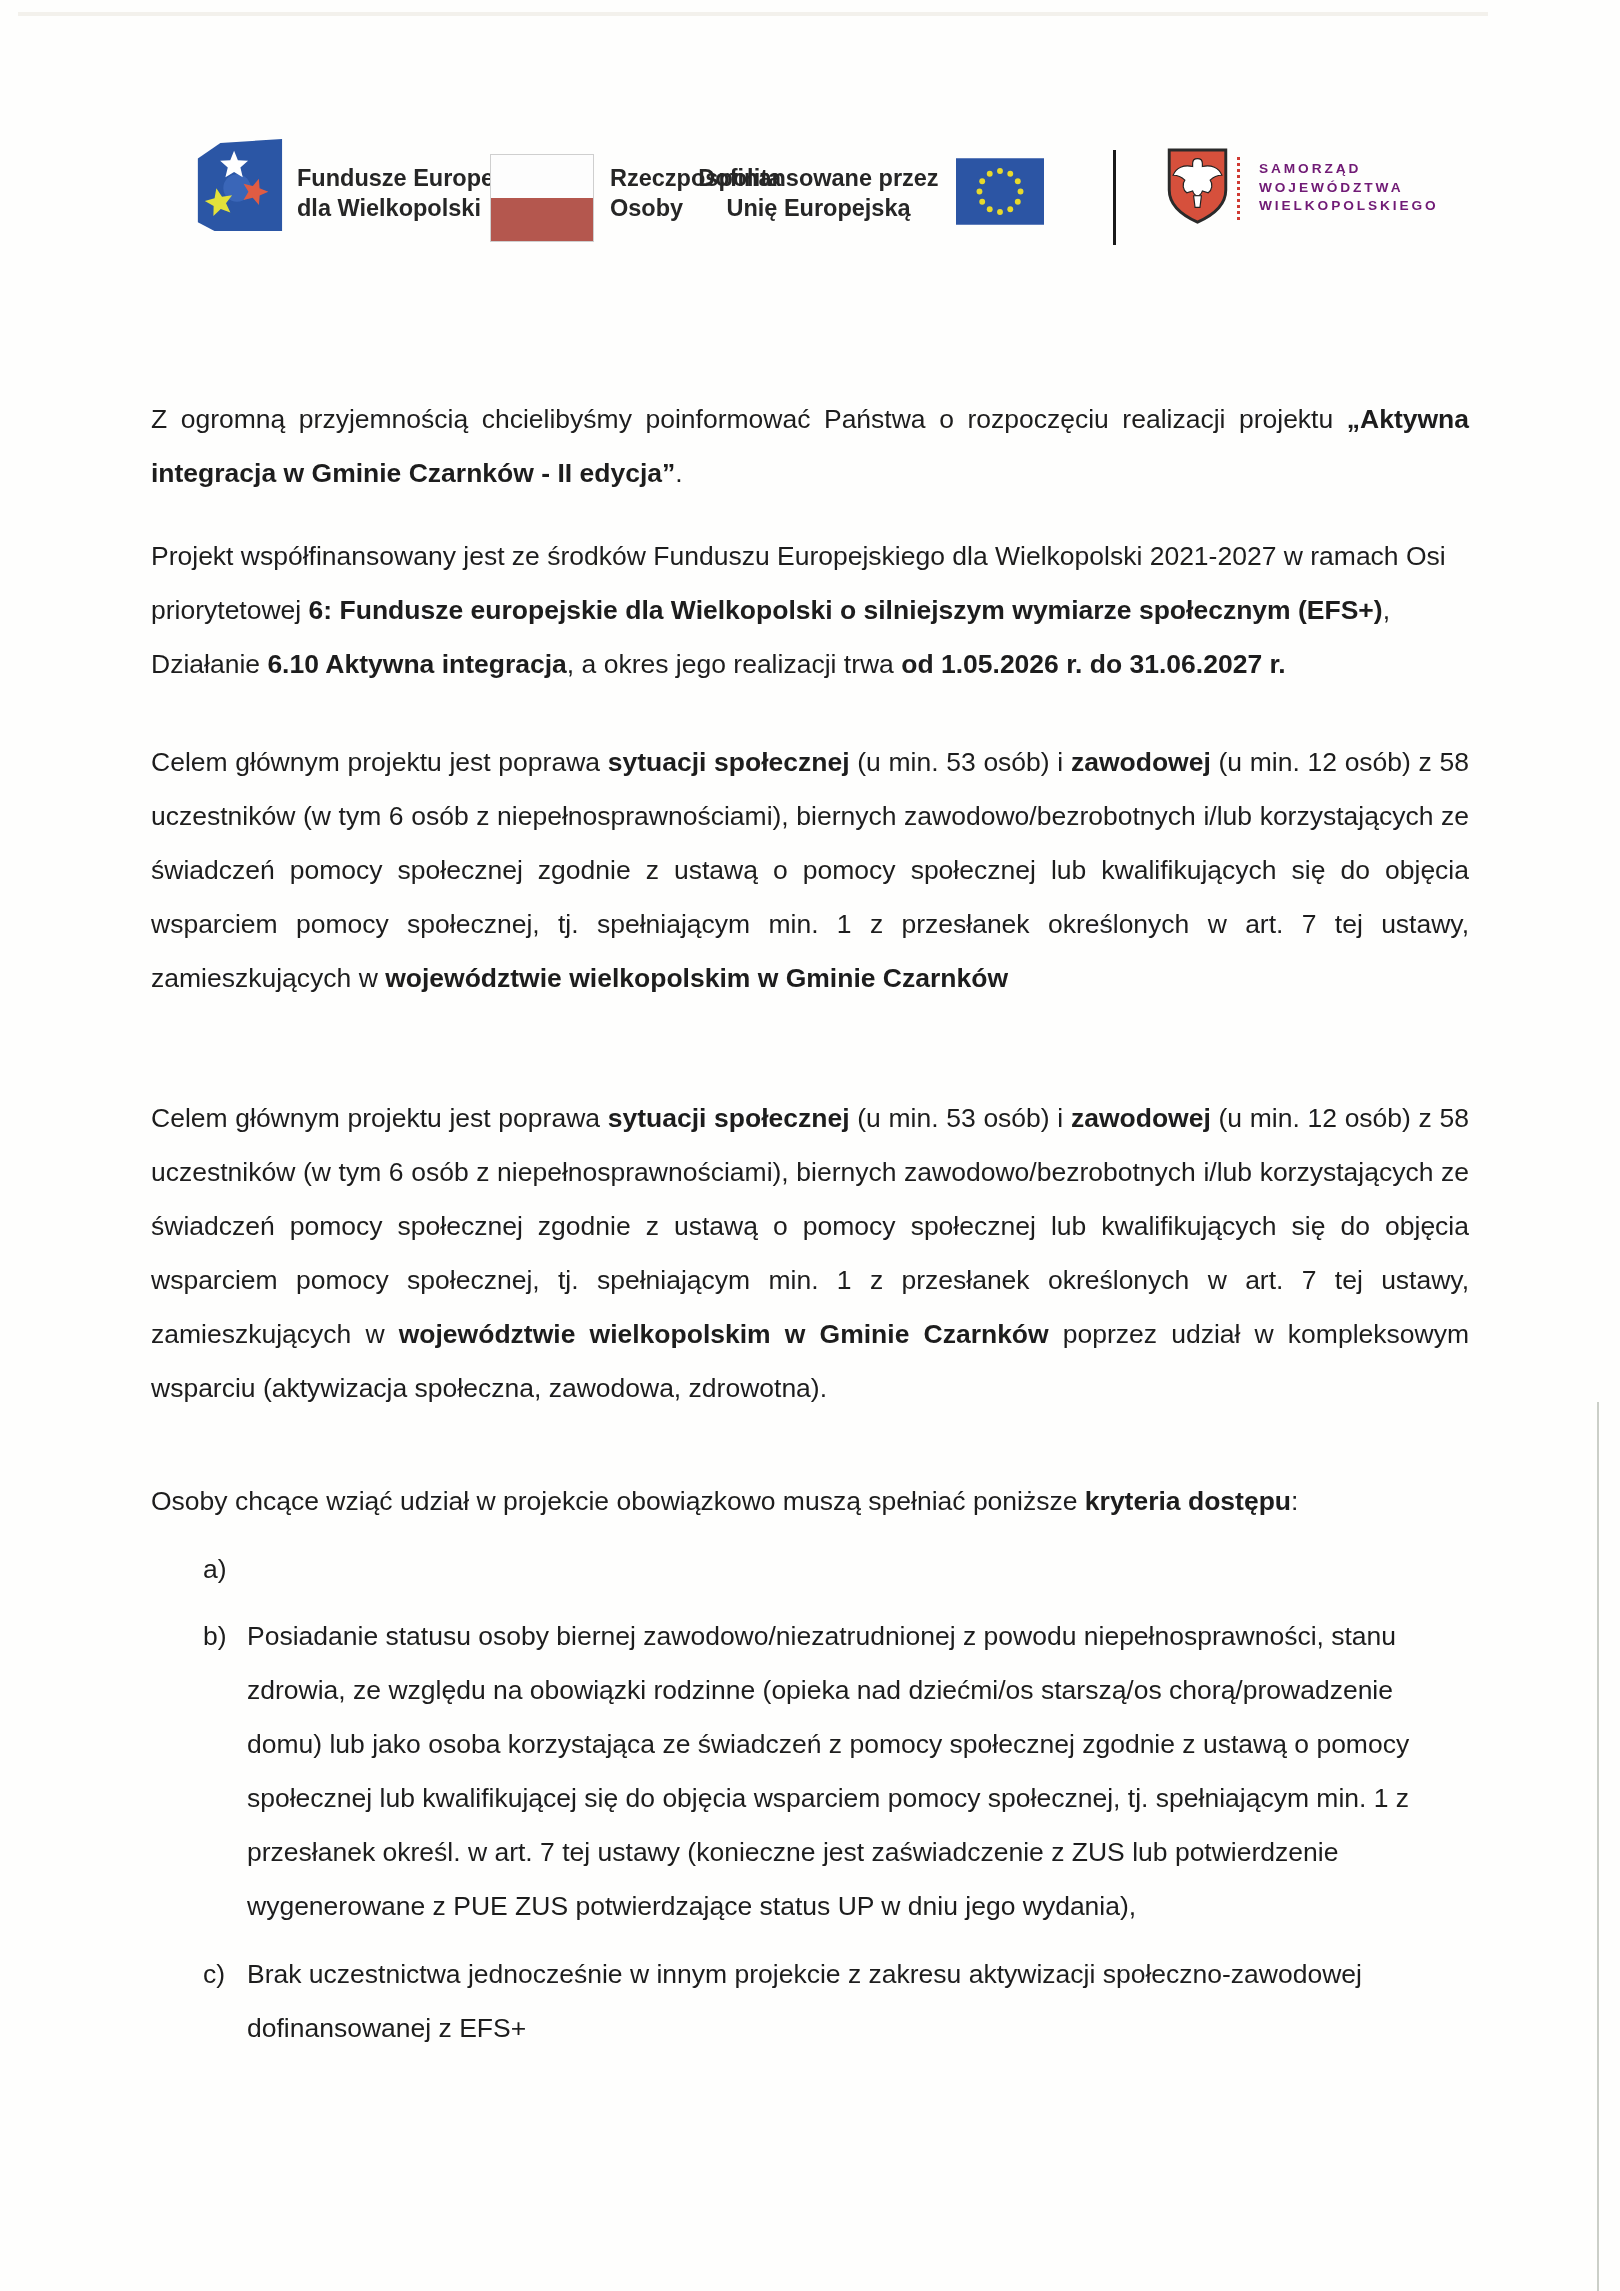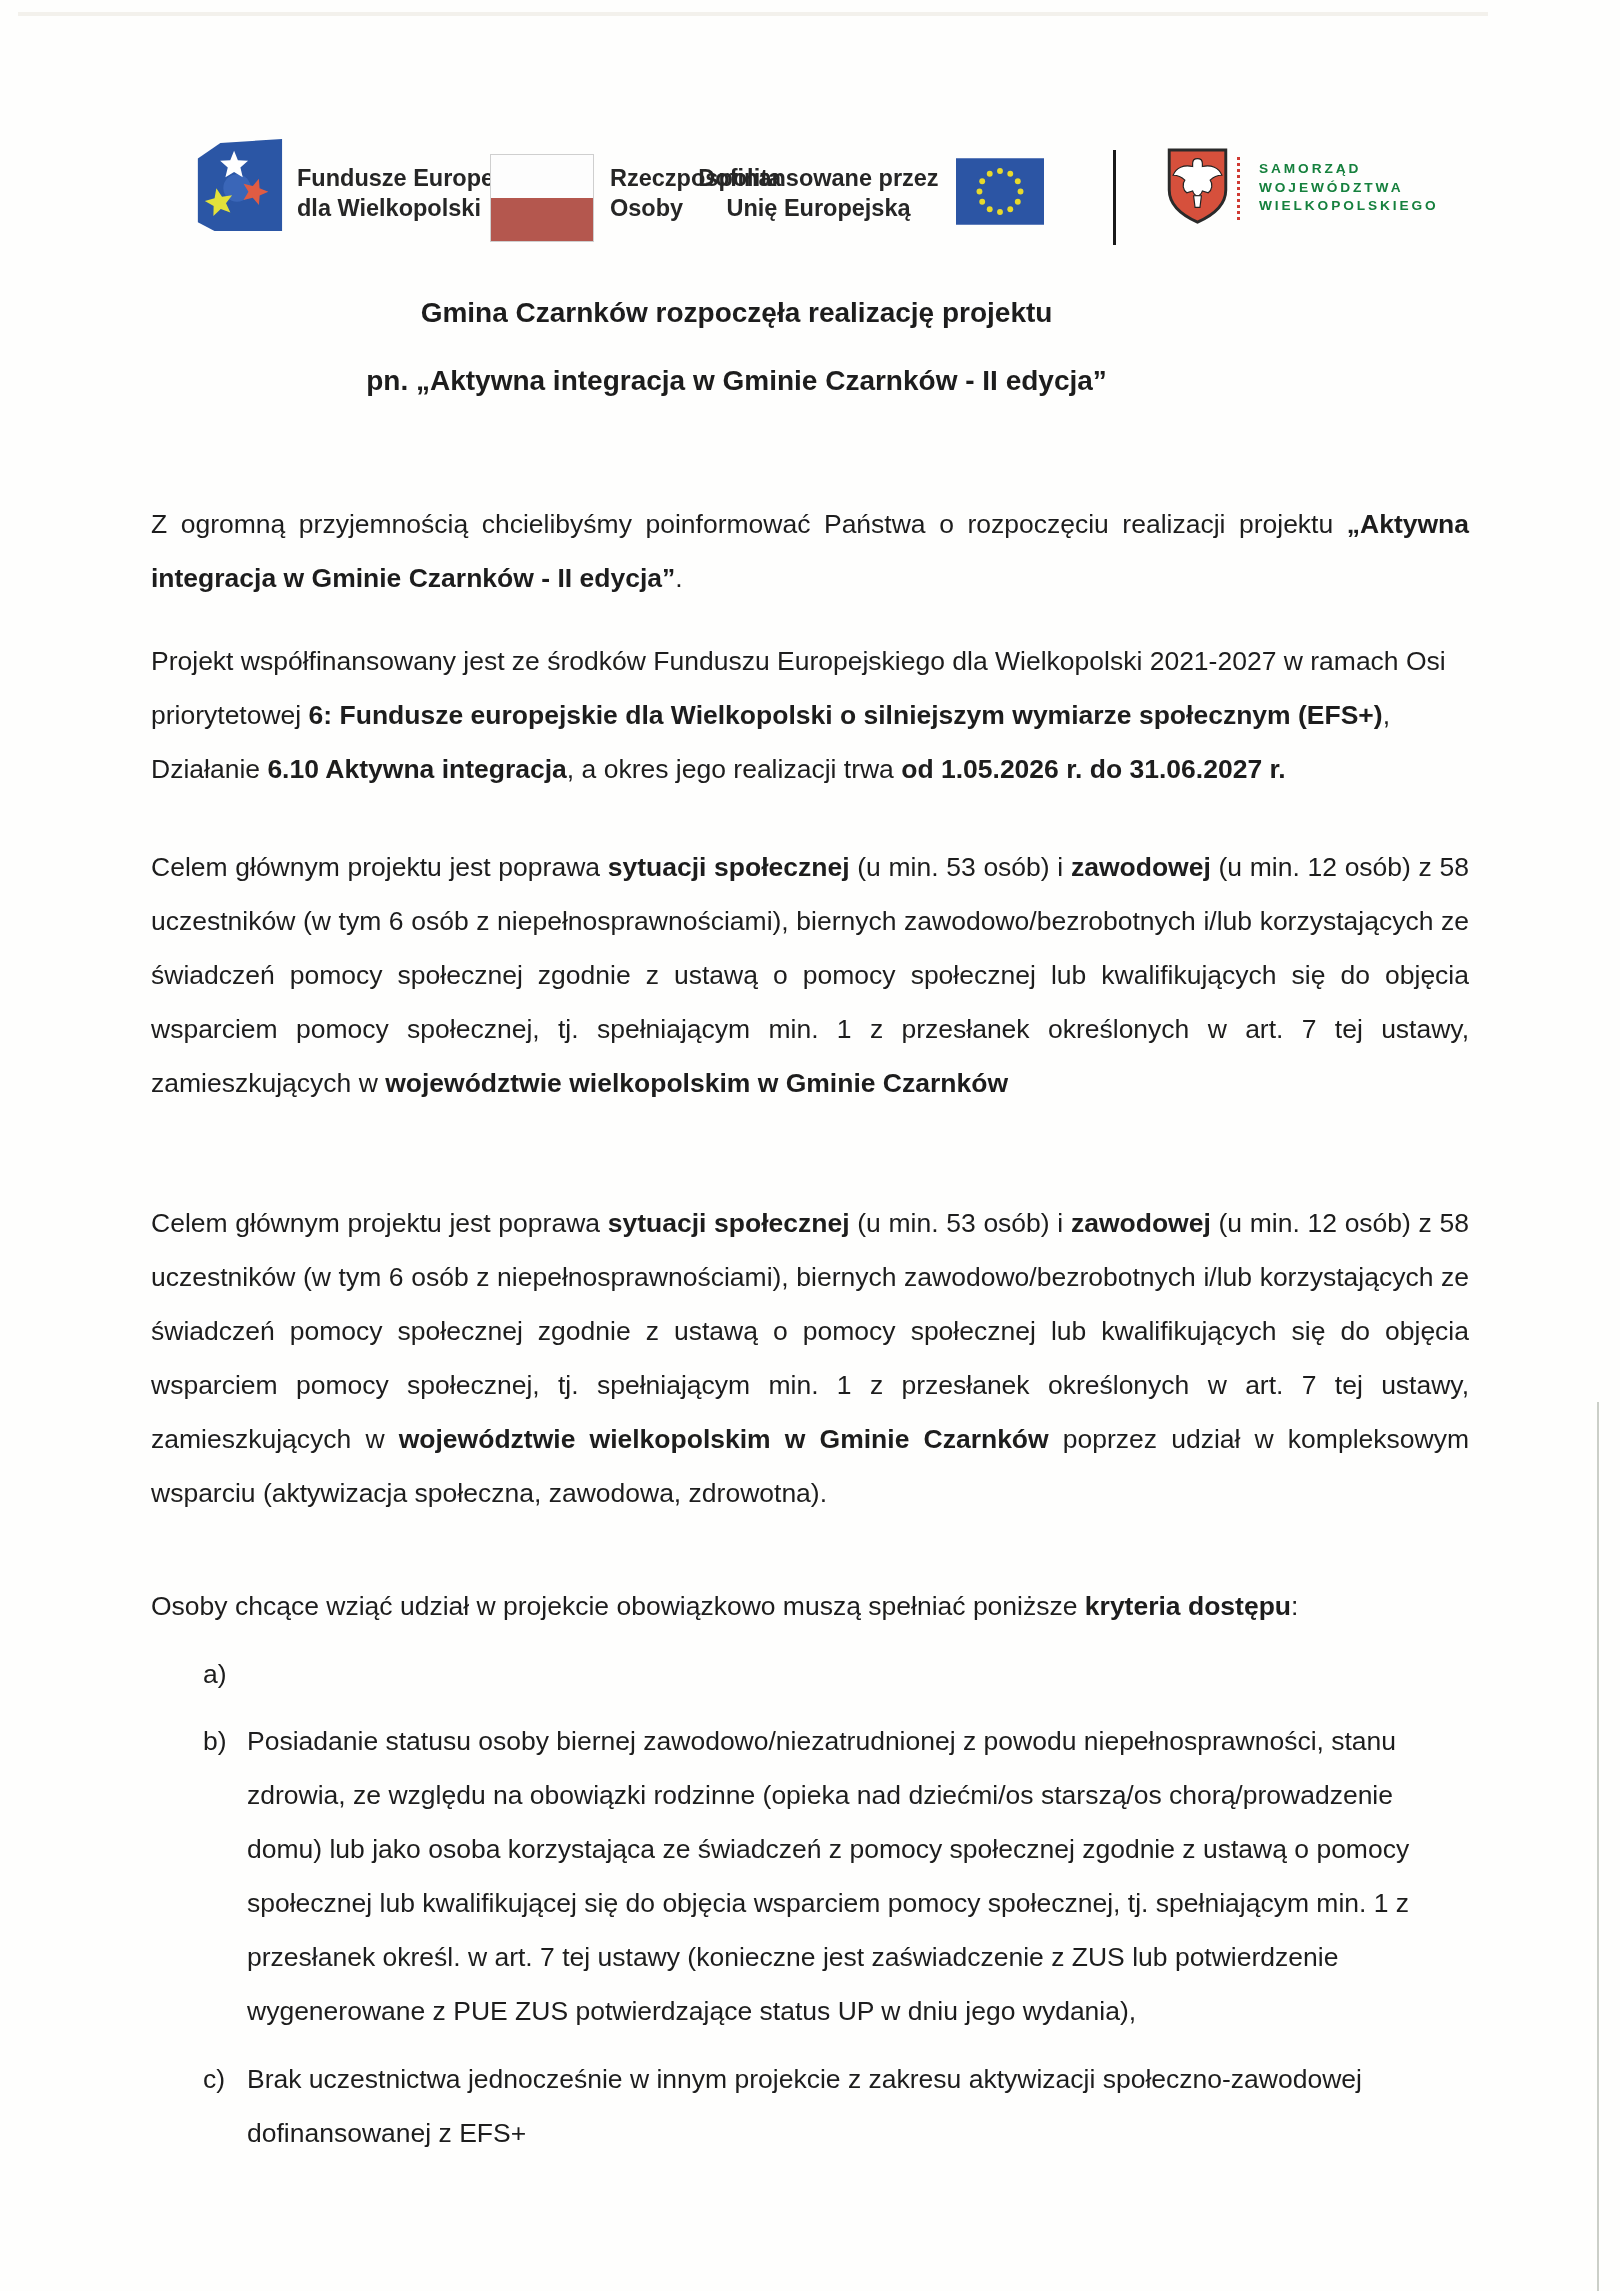--- a/index.html
+++ b/index.html
@@ -20,21 +20,21 @@
   .fe-logo{left:191px;top:137px;}
   .fe-label{left:297px;top:163px;}
   .pl-flag{left:490px;top:154px;width:104px;height:88px;border:1px solid #cfcfcf;box-sizing:border-box;background:#fdfdfd;}
   .pl-flag .red{position:absolute;left:0;bottom:0;width:100%;height:50%;background:var(--poland-red,#b4574e);}
   .pl-label{left:610px;top:163px;}
   .eu-text{left:696px;top:163px;width:245px;}
   .eu-flag{left:956px;top:158px;}
   .vsep{left:1113px;top:150px;width:2.9px;height:95px;background:#1a1a1a;}
   .crest{left:1166px;top:147px;}
   .red-dots{left:1237px;top:157px;height:63px;width:0;border-left:3.9px dotted #cf3a33;}
-  .samorzad{left:1259px;top:160px;font-size:13.7px;line-height:18.6px;font-weight:bold;letter-spacing:2.9px;color:#15803d;}
+  .samorzad{left:1259px;top:160px;font-size:13.7px;line-height:18.6px;font-weight:bold;letter-spacing:2.9px;color:#701a75;}
 
   
   .doc{position:absolute;left:147px;top:294px;width:1326px;font-size:26.5px;line-height:54px;color:#1d1d1d;}
   .title-block{text-align:center;padding-right:147px;font-weight:bold;font-size:28px;line-height:37px;}
   .title-line2{margin-top:31px;}
   .para{margin:4px;}
   .jst{text-align:justify;}
   .b{font-weight:bold;}
   .p-intro{margin-top:98px;}
   .p-funding{margin-top:29px;}
@@ -127,24 +127,20 @@
     <div class="abs red-dots"></div>
     <div class="abs samorzad">
       <div>SAMORZĄD</div>
       <div>WOJEWÓDZTWA</div>
       <div>WIELKOPOLSKIEGO</div>
     </div>
   </div>
 
   <div class="doc">
 
-    <div class="title-block">
-      <div>Gmina Czarnków rozpoczęła realizację projektu</div>
-      <div class="title-line2">pn. „Aktywna integracja w Gminie Czarnków - II edycja”</div>
-    </div>
 
     <p class="para jst p-intro"><span>Z ogromną przyjemnością chcielibyśmy poinformować Państwa o rozpoczęciu realizacji projektu </span><span class="b">„Aktywna integracja w Gminie Czarnków - II edycja”</span><span>.</span></p>
 
     <p class="para p-funding"><span>Projekt współfinansowany jest ze środków Funduszu Europejskiego dla Wielkopolski 2021-2027 w ramach  Osi priorytetowej </span><span class="b">6: Fundusze europejskie dla Wielkopolski o silniejszym wymiarze społecznym (EFS+)</span><span>, Działanie </span><span class="b">6.10 Aktywna integracja</span><span>, a okres jego realizacji trwa </span><span class="b">od 1.05.2026 r. do 31.06.2027 r.</span></p>
 
 
     <p class="para jst p-goal1"><span>Celem głównym projektu jest poprawa </span><span class="b">sytuacji społecznej</span><span> (u min. 53 osób) i </span><span class="b">zawodowej</span><span> (u min. 12 osób) z 58 uczestników (w tym 6 osób z niepełnosprawnościami), biernych zawodowo/bezrobotnych i/lub korzystających ze świadczeń pomocy społecznej zgodnie z ustawą o pomocy społecznej lub kwalifikujących się do objęcia wsparciem pomocy społecznej, tj. spełniającym min. 1 z przesłanek określonych w art. 7 tej ustawy, zamieszkujących w </span><span class="b">województwie  wielkopolskim w Gminie Czarnków</span></p>
 
     <p class="para jst p-goal2"><span>Celem głównym projektu jest poprawa </span><span class="b">sytuacji społecznej</span><span> (u min. 53 osób) i </span><span class="b">zawodowej</span><span> (u min. 12 osób) z 58 uczestników (w tym 6 osób z niepełnosprawnościami), biernych zawodowo/bezrobotnych i/lub korzystających ze świadczeń pomocy społecznej zgodnie z ustawą o pomocy społecznej lub kwalifikujących się do objęcia wsparciem pomocy społecznej, tj. spełniającym min. 1 z przesłanek określonych w art. 7 tej ustawy, zamieszkujących w </span><span class="b">województwie  wielkopolskim w Gminie Czarnków</span><span> poprzez udział w kompleksowym wsparciu (aktywizacja społeczna, zawodowa, zdrowotna).</span></p>
 

